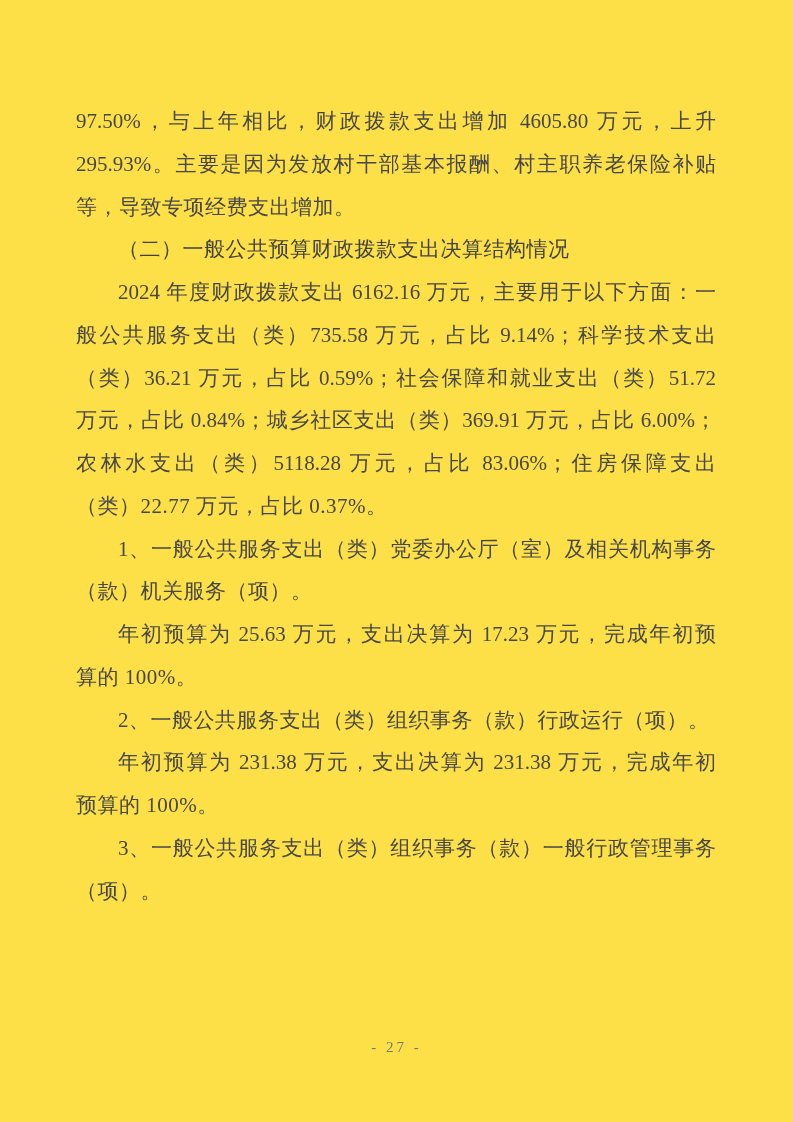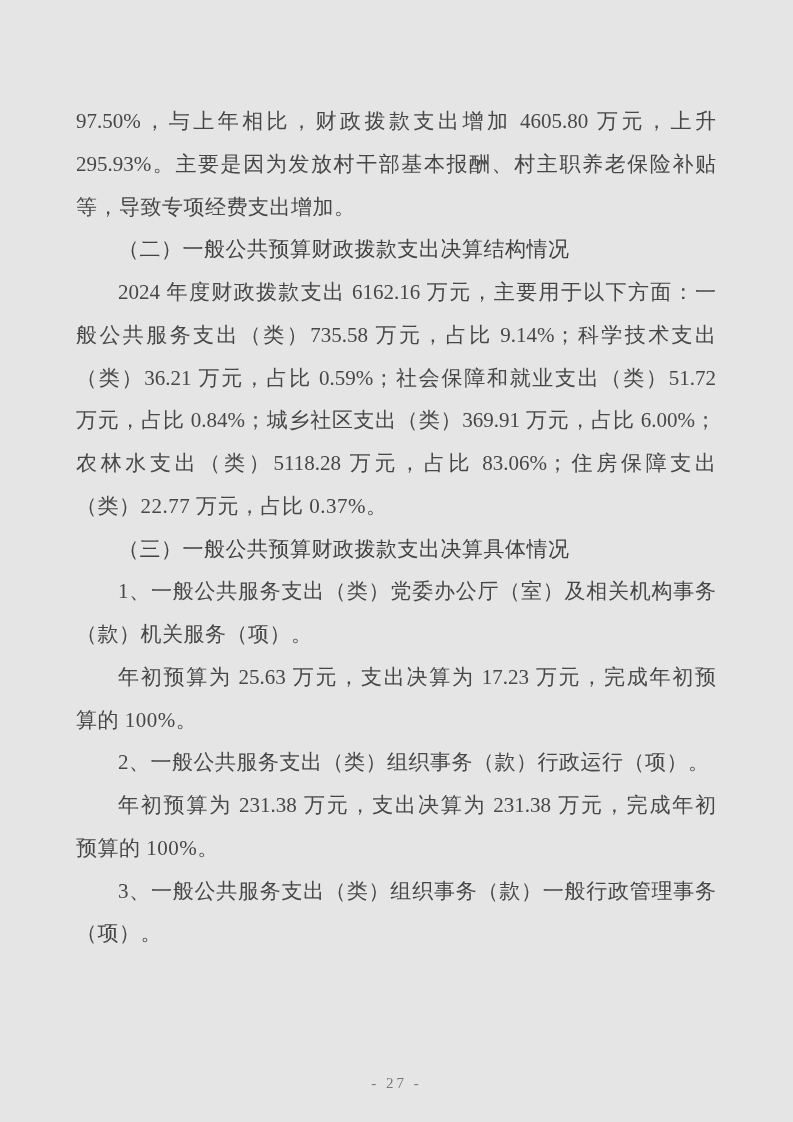--- a/index.html
+++ b/index.html
@@ -10,21 +10,21 @@
     width: 793px;
     height: 1122px;
     position: relative;
     background: #fcfcfc;
     overflow: hidden;
     font-family: "Liberation Serif", "DejaVu Serif", serif;
   }
   .page {
     position: absolute;
     inset: 0;
-    background: #e5e5e5;
+    background: #fde047;
   }
   .content {
     position: absolute;
     left: 76px;
     top: 100px;
     width: 640px;
     color: #474747;
   }
   .ln {
     height: 42.75px;
@@ -45,21 +45,21 @@
   
   .ind {
     padding-left: 42px;
   }
   .head {
     font-weight: normal;
     color: #424242;
   }
   .page-number {
     position: absolute;
-    top: 1072px;
+    top: 1036px;
     left: 0;
     width: 100%;
     text-align: center;
     font-size: 15px;
     color: #777;
     letter-spacing: 3px;
     line-height: 22px;
   }
 </style>
 </head>
@@ -70,21 +70,20 @@
     <div class="ln j">97.50%，与上年相比，财政拨款支出增加 4605.80 万元，上升</div>
     <div class="ln j">295.93%。主要是因为发放村干部基本报酬、村主职养老保险补贴</div>
     <div class="ln">等，导致专项经费支出增加。</div>
     <div class="ln ind head">（二）一般公共预算财政拨款支出决算结构情况</div>
     <div class="ln ind j">2024 年度财政拨款支出 6162.16 万元，主要用于以下方面：一</div>
     <div class="ln j">般公共服务支出（类）735.58 万元，占比 9.14%；科学技术支出</div>
     <div class="ln j">（类）36.21 万元，占比 0.59%；社会保障和就业支出（类）51.72</div>
     <div class="ln j">万元，占比 0.84%；城乡社区支出（类）369.91 万元，占比 6.00%；</div>
     <div class="ln j">农林水支出（类）5118.28 万元，占比 83.06%；住房保障支出</div>
     <div class="ln">（类）22.77 万元，占比 0.37%。</div>
-    <div class="ln ind head">（三）一般公共预算财政拨款支出决算具体情况</div>
     <div class="ln ind j">1、一般公共服务支出（类）党委办公厅（室）及相关机构事务</div>
     <div class="ln">（款）机关服务（项）。</div>
     <div class="ln ind j">年初预算为 25.63 万元，支出决算为 17.23 万元，完成年初预</div>
     <div class="ln">算的 100%。</div>
     <div class="ln ind">2、一般公共服务支出（类）组织事务（款）行政运行（项）。</div>
     <div class="ln ind j">年初预算为 231.38 万元，支出决算为 231.38 万元，完成年初</div>
     <div class="ln">预算的 100%。</div>
     <div class="ln ind j">3、一般公共服务支出（类）组织事务（款）一般行政管理事务</div>
     <div class="ln">（项）。</div>
   </div>

